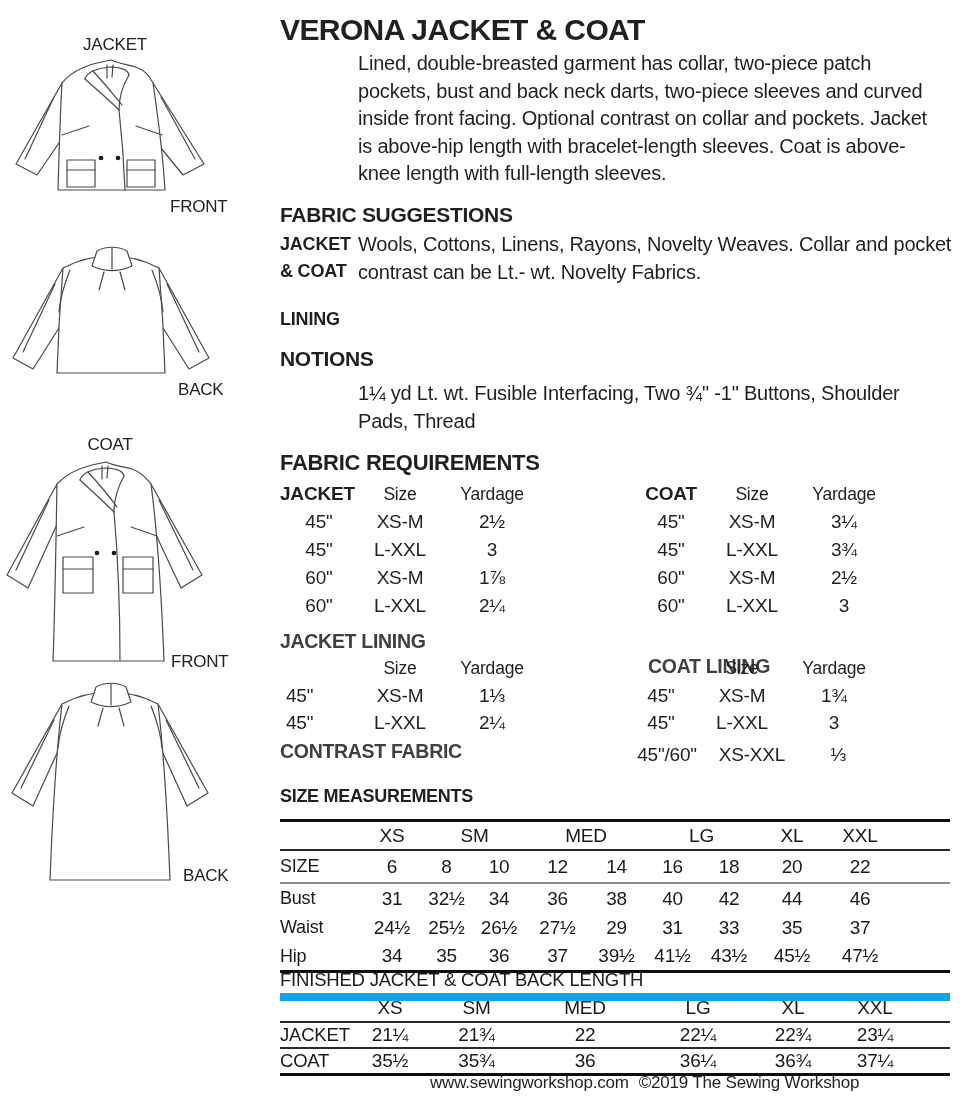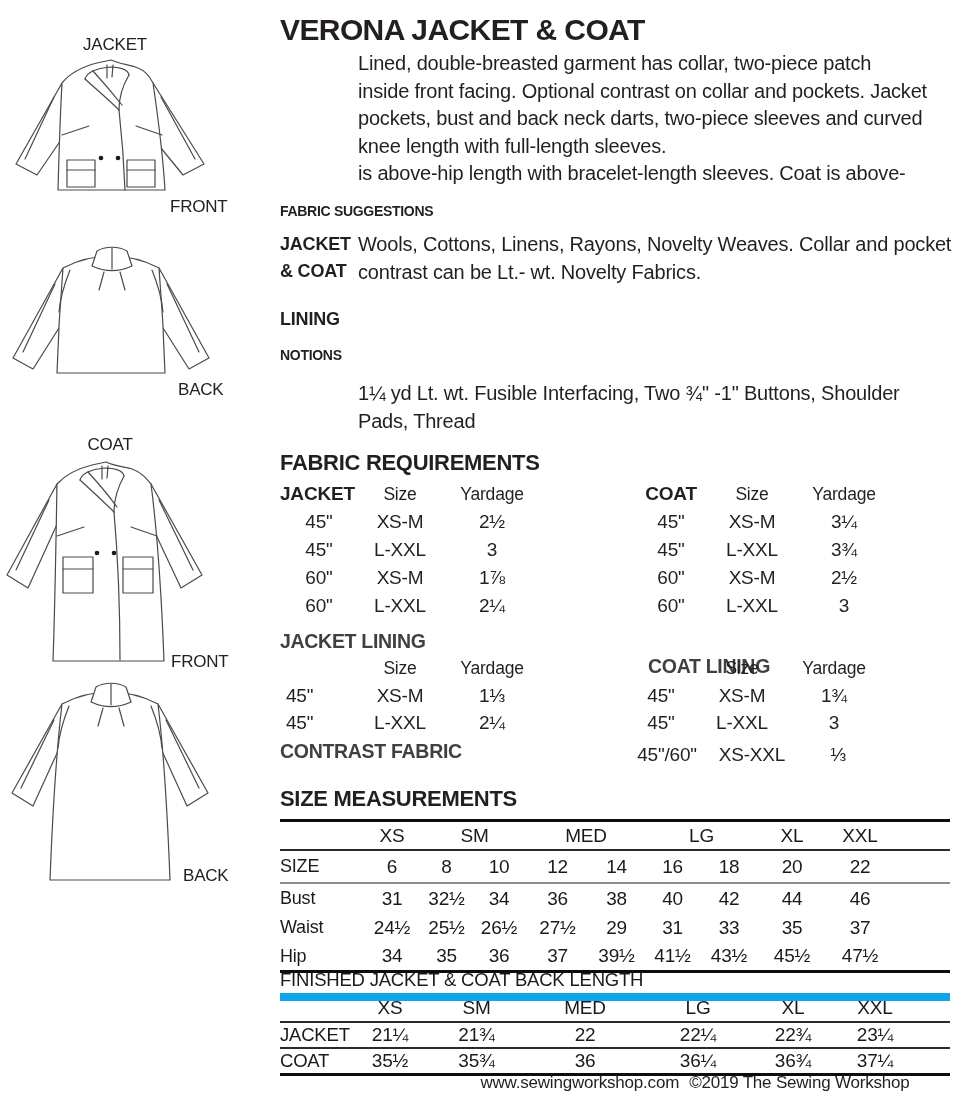--- a/index.html
+++ b/index.html
@@ -8,21 +8,21 @@
     font-family:"Liberation Sans",sans-serif;color:#1a1a1a;overflow:hidden;
     letter-spacing:-0.2px;
   }
   .abs{position:absolute;white-space:nowrap;}
   
   .illo-label{font-size:17px;color:#222;}
   .illo svg{display:block;}
   
   .title{font-size:30px;font-weight:700;letter-spacing:-0.6px;color:#231f20;}
   .body-line{font-size:20px;line-height:27.5px;color:#231f20;}
-  .h1{font-size:14px;font-weight:700;letter-spacing:-0.3px;color:#231f20;}
+  .h1{font-size:21px;font-weight:700;letter-spacing:-0.3px;color:#231f20;}
   .h2{font-size:19.5px;font-weight:700;letter-spacing:-0.3px;color:#404040;}
   .lbl{font-size:18px;font-weight:700;color:#231f20;}
   
   .ft-row{display:grid;grid-template-columns:78px 84px 100px;height:28px;align-items:center;}
   .ft-row .c{text-align:center;font-size:19px;color:#231f20;}
   .ft-row .hd{text-align:center;font-size:17.5px;color:#231f20;}
   .ft-row .tl{font-size:19px;font-weight:700;text-align:left;color:#231f20;}
   .ft-row .tl-left{font-size:19px;text-align:left;padding-left:6px;color:#231f20;}
   .lt-row{height:27px;}
   
@@ -40,21 +40,21 @@
   .fin-head-bar{height:27px;border-bottom:8px solid #0ea5e9;display:flex;align-items:center;
                 font-size:18.5px;letter-spacing:-0.2px;}
   .fin{border-bottom:3px solid #0d0d0d;}
   .fin-row{display:grid;grid-template-columns:72px 76px 97px 120px 106px 84px 80px;
            height:24px;align-items:center;}
   .fin-header{height:26px;border-bottom:2px solid #2a2a2a;}
   .fin-row .rl{font-size:18.5px;text-align:left;}
   .fin-row .v{font-size:19px;text-align:center;}
   .fin-row.rule{border-bottom:2px solid #2a2a2a;}
   
-  .footer{font-size:17px;color:#231f20;display:flex;justify-content:center;gap:10px;}
+  .footer{font-size:17px;color:#231f20;display:flex;gap:10px;}
   .illo path,.illo rect{fill:#ffffff;stroke:#4a4a4a;stroke-width:1.2;
                         stroke-linejoin:round;stroke-linecap:round;}
   .illo path.ln{fill:none;}
   .illo circle{fill:#1a1a1a;stroke:none;}
 </style>
 </head>
 <body>
 
 <div class="page">
 
@@ -149,24 +149,24 @@
       <path class="ln" d="M143,28 C149,43 153,58 154,70"></path>
     </svg>
   </div>
 
   <div class="abs illo-label" style="left:183px;top:866px;">BACK</div>
 
   <div class="abs title" style="left:280px;top:13px;">VERONA JACKET &amp; COAT</div>
 
   <div class="abs" style="left:358px;top:50px;">
     <div class="body-line">Lined, double-breasted garment has collar, two-piece patch</div>
+    <div class="body-line">pockets, bust and back neck darts, two-piece sleeves and curved</div>
     <div class="body-line">inside front facing. Optional contrast on collar and pockets.  Jacket</div>
-    <div class="body-line">pockets, bust and back neck darts, two-piece sleeves and curved</div>
+    <div class="body-line">is above-hip length with bracelet-length sleeves. Coat is above-</div>
     <div class="body-line">knee length with full-length sleeves.</div>
-    <div class="body-line">is above-hip length with bracelet-length sleeves. Coat is above-</div>
   </div>
 
   <div class="abs h1" style="left:280px;top:203px;">FABRIC SUGGESTIONS</div>
 
   <div class="abs lbl" style="left:280px;top:234px;">JACKET</div>
   <div class="abs lbl" style="left:280px;top:261px;">&amp; COAT</div>
   <div class="abs" style="left:358px;top:231px;">
     <div class="body-line">Wools, Cottons, Linens, Rayons, Novelty Weaves. Collar and pocket</div>
     <div class="body-line">contrast can be Lt.- wt. Novelty Fabrics.</div>
   </div>
@@ -280,21 +280,21 @@
   <div class="abs h2" style="left:280px;top:740px;">CONTRAST FABRIC</div>
 
   <div class="abs" style="left:622px;top:741px;">
     <div class="ft-row lt-row" style="grid-template-columns:90px 80px 92px;">
       <span class="c">45"/60"</span>
       <span class="c">XS-XXL</span>
       <span class="c">⅓</span>
     </div>
   </div>
 
-  <div class="abs h1" style="left:280px;top:786px;font-size:22px;">SIZE MEASUREMENTS</div>
+  <div class="abs h1" style="left:280px;top:786px;font-size:18px;">SIZE MEASUREMENTS</div>
 
   <div class="abs sm" style="left:280px;top:819px;width:670px;">
     <div class="sm-grid sm-ghead">
       <span></span>
       <span class="g">XS</span>
       <span class="g">SM</span>
       <span class="g">MED</span>
       <span class="g">LG</span>
       <span class="g">XL</span>
       <span class="g">XXL</span>

